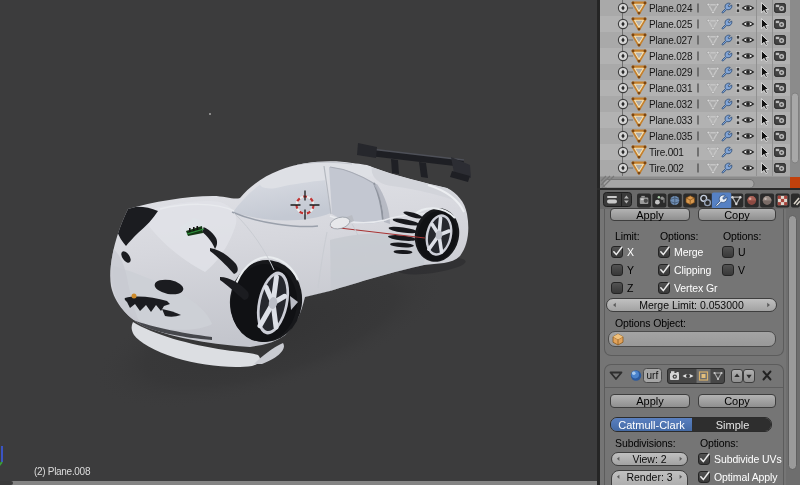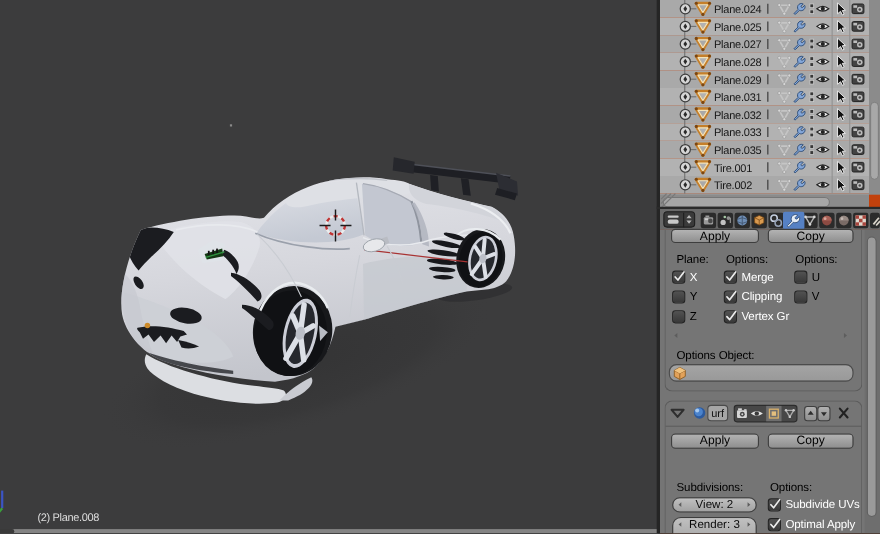--- a/index.html
+++ b/index.html
@@ -433,21 +433,21 @@
     </svg>
 
     <div style="position:absolute;left:0;top:19px;width:200px;height:276px;background:#757575"></div>
 
     <div style="position:absolute;left:186px;top:19px;width:14px;height:276px;background:#6e6e6e;z-index:6"></div>
     <div style="position:absolute;left:188px;top:25px;width:9px;height:255px;background:#9a9a9a;border:1px solid #5f5f5f;border-radius:5px;z-index:6"></div>
 
     <div style="position:absolute;left:4px;top:19px;width:180px;height:147px;border:1px solid #5c5c5c;border-top:none;border-radius:0 0 7px 7px"></div>
     <div class="btn" style="left:10px;top:18px;width:80px;height:13px">Apply</div>
     <div class="btn" style="left:98px;top:18px;width:78px;height:13px">Copy</div>
-    <div class="lbl" style="left:15px;top:40px">Plane:</div>
+    <div class="lbl" style="left:15px;top:40px">Limit:</div>
     <div class="lbl" style="left:60px;top:40px">Options:</div>
     <div class="lbl" style="left:123px;top:40px">Options:</div>
     <div class="cb" style="left:11px;top:56px"></div>
       <div class="wlbl" style="left:27px;top:56px">X</div>
     <div class="cb" style="left:11px;top:74px"></div>
       <div class="lbl" style="left:27px;top:74px">Y</div>
     <div class="cb" style="left:11px;top:92px"></div>
       <div class="lbl" style="left:27px;top:92px">Z</div>
     <div class="cb" style="left:58px;top:56px"></div>
       <div class="wlbl" style="left:74px;top:56px">Merge</div>
@@ -470,20 +470,21 @@
       </g>
       <g fill="#5d5d5d">
         <path d="M15.8,112.7 l-2.8,2.3 2.8,2.3 Z"></path>
           <path d="M167.2,112.7 l2.8,2.3 -2.8,2.3 Z"></path>
         <path d="M19.4,266.7 l-2.5,2.1 2.5,2.1 Z"></path>
           <path d="M79.6,266.7 l2.5,2.1 -2.5,2.1 Z"></path>
         <path d="M19.4,284.7 l-2.5,2.1 2.5,2.1 Z"></path>
           <path d="M79.6,284.7 l2.5,2.1 -2.5,2.1 Z"></path>
       </g>
       </svg>
+    <div class="pill" style="left:6px;top:108px;width:171px;height:14px;line-height:13px">Merge Limit: 0.053000</div>
     <div class="lbl" style="left:15px;top:127px">Options Object:</div>
     <div style="position:absolute;left:8px;top:141px;width:168px;height:16px;background:linear-gradient(#a4a4a4,#999999);border:1px solid #4c4c4c;border-radius:7px"></div>
     <svg style="position:absolute;left:11px;top:143px" width="14" height="13" viewBox="0 0 14 13">
       <path d="M7,1 L12,3.8 L12,9.2 L7,12 L2,9.2 L2,3.8 Z" fill="#e2a25a" stroke="#8a5a20" stroke-width="0.8"></path>
       <path d="M2,3.8 L7,6.5 L12,3.8 M7,6.5 L7,12" fill="none" stroke="#8a5a20" stroke-width="0.8"></path>
       <path d="M7,1 L12,3.8 L7,6.5 L2,3.8 Z" fill="#f0c27e"></path>
     </svg>
 
     <div style="position:absolute;left:4px;top:174px;width:180px;height:125px;border:1px solid #5c5c5c;border-radius:7px 7px 0 0;border-bottom:none"></div>
     <svg style="position:absolute;left:0;top:176px" width="190" height="22" viewBox="0 0 190 22">
@@ -520,20 +521,24 @@
       <defs>
           <linearGradient id="bgrad" x1="0" y1="0" x2="0" y2="1">
             <stop offset="0" stop-color="#b2b2b2"></stop>
             <stop offset="1" stop-color="#8e8e8e"></stop>
           </linearGradient>
         </defs>
     </svg>
     <div style="position:absolute;left:5px;top:197px;width:178px;height:1px;background:#5e5e5e"></div>
     <div class="btn" style="left:10px;top:204px;width:80px;height:14px">Apply</div>
     <div class="btn" style="left:98px;top:204px;width:78px;height:14px">Copy</div>
+    <div style="position:absolute;left:10px;top:227px;width:162px;height:15px;border:1px solid #2c2c2c;border-radius:7px;overflow:hidden">
+      <div style="position:absolute;left:0;top:0;width:81px;height:15px;background:linear-gradient(#5a80c0,#4066a0);color:#fff;font-size:11px;text-align:center;line-height:14px">Catmull-Clark</div>
+      <div style="position:absolute;left:81px;top:0;width:81px;height:15px;background:#2e2e2e;color:#e4e4e4;font-size:11px;text-align:center;line-height:14px">Simple</div>
+    </div>
     <div class="lbl" style="left:15px;top:247px">Subdivisions:</div>
     <div class="lbl" style="left:100px;top:247px">Options:</div>
     <div class="pill" style="left:11px;top:262px;width:77px;height:14px;line-height:13px">View: 2</div>
     <div class="pill" style="left:11px;top:280px;width:77px;height:26px;line-height:13px">Render: 3</div>
     <div class="cb" style="left:98px;top:263px"></div>
       <div class="wlbl" style="left:114px;top:263px">Subdivide UVs</div>
     <div class="cb" style="left:98px;top:281px"></div>
       <div class="wlbl" style="left:114px;top:281px">Optimal Apply</div>
   </div>
   <div id="vseam"></div>

